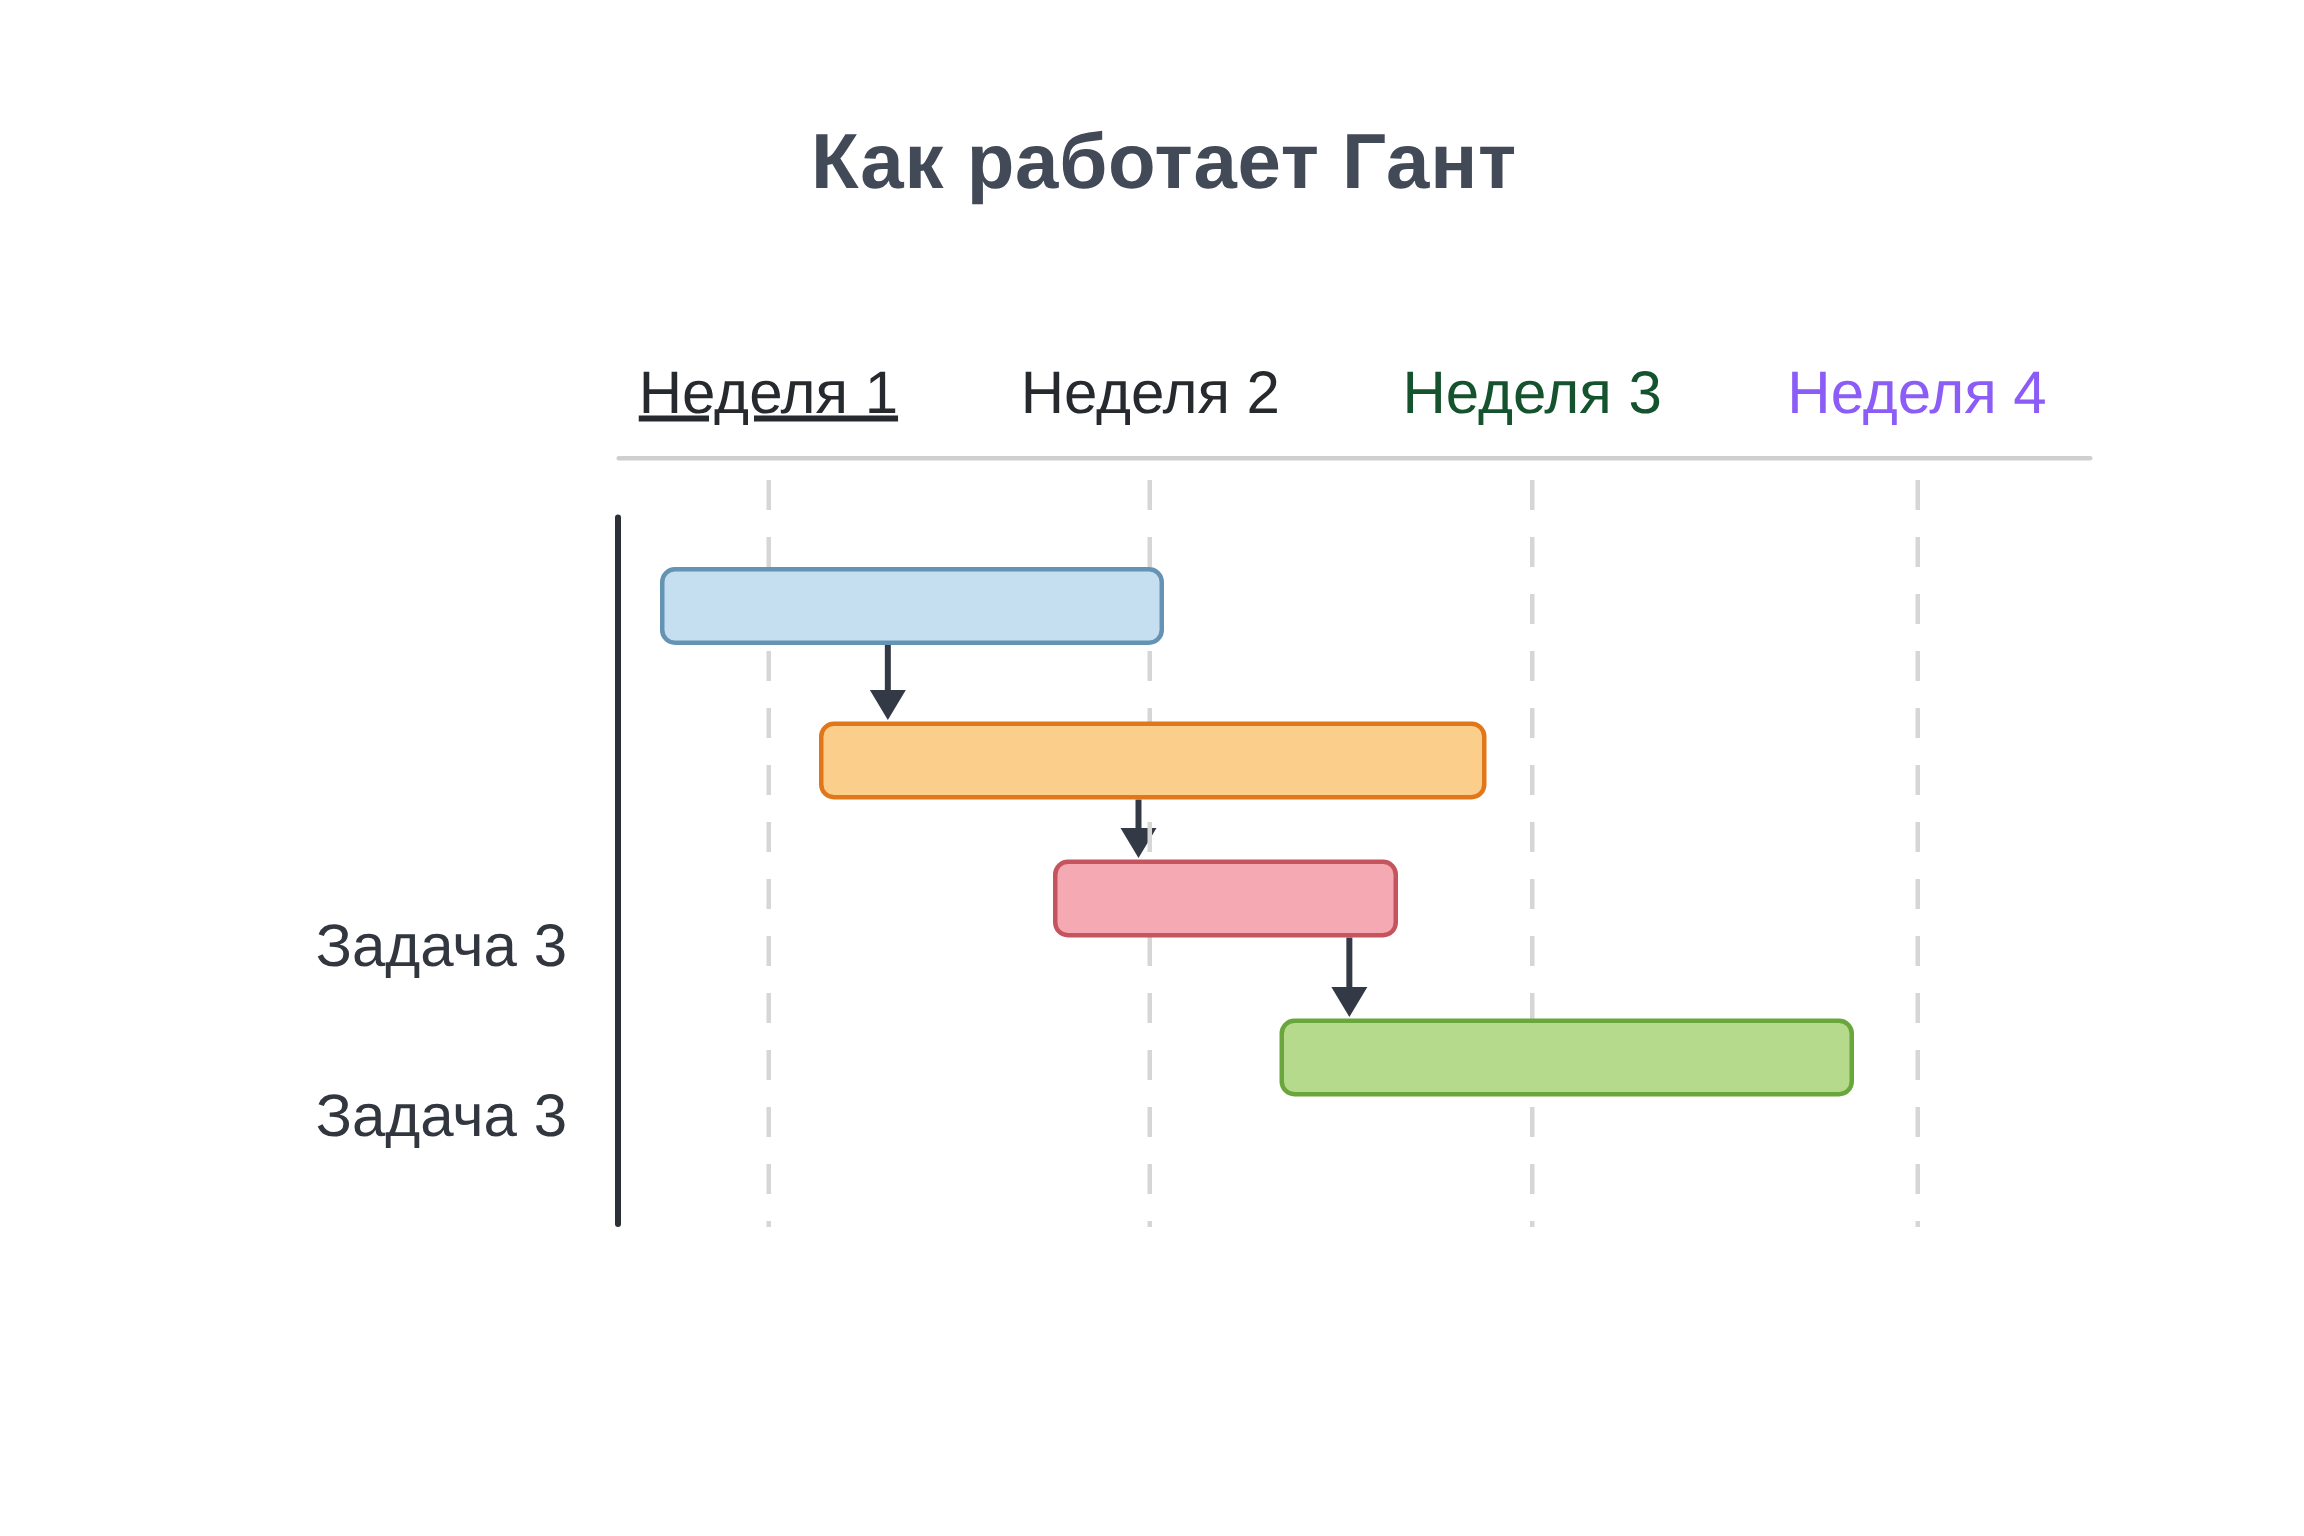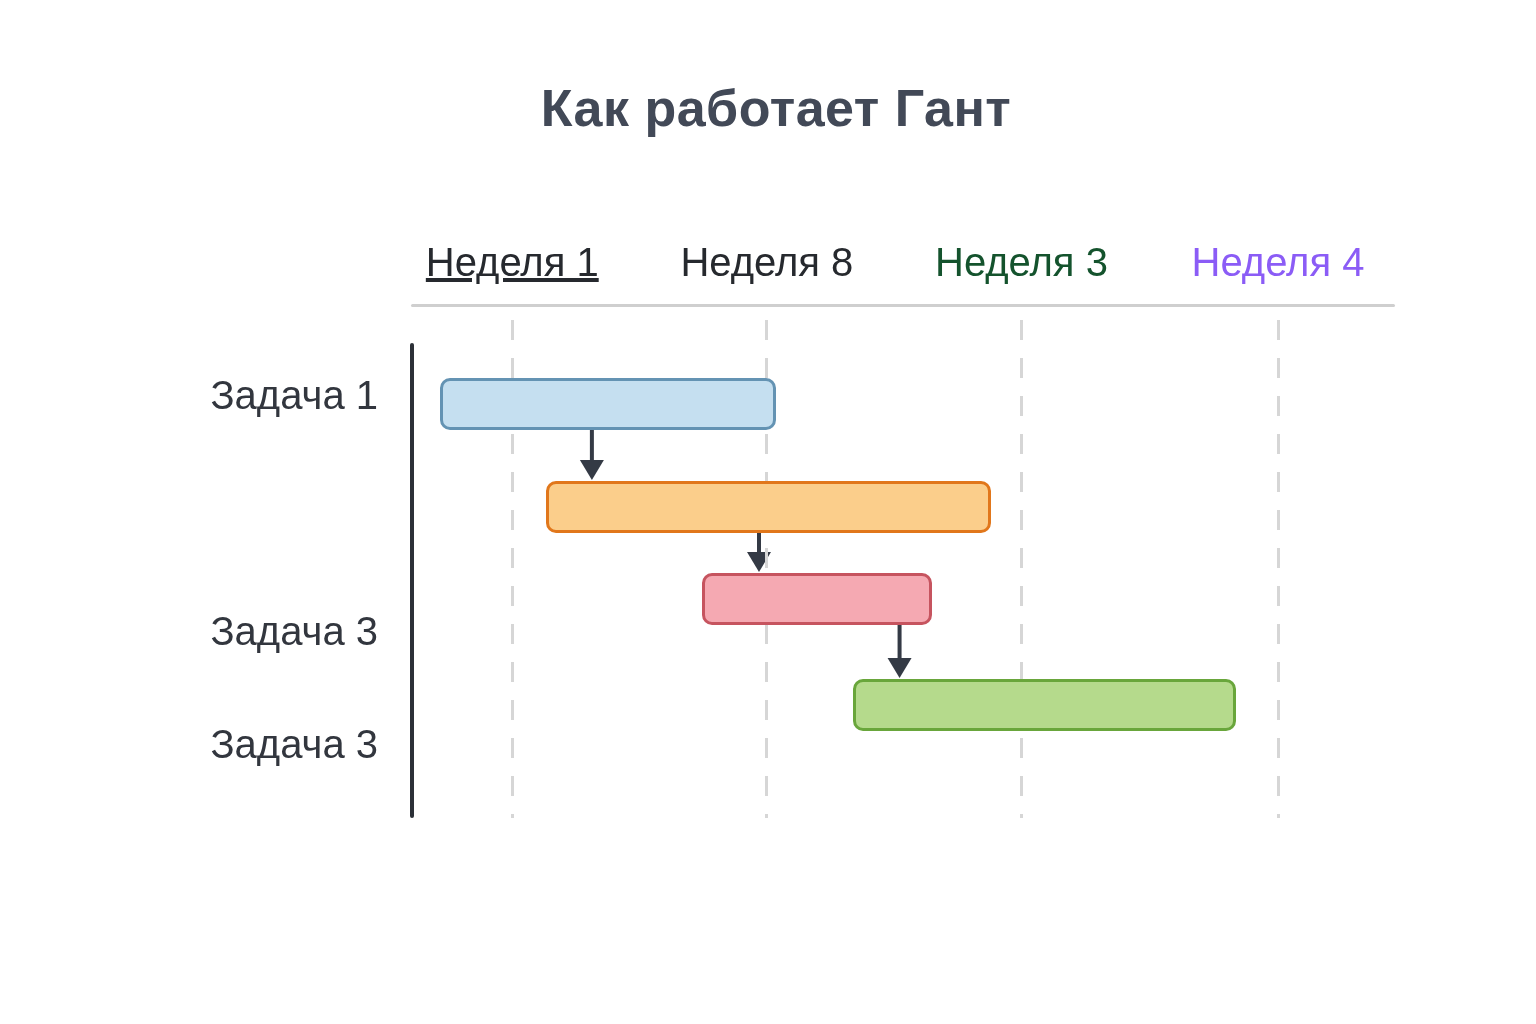--- a/index.html
+++ b/index.html
@@ -50,26 +50,25 @@
   <svg id="arrows" width="1536" height="1024" viewBox="0 0 1536 1024">
       <line x1="591.889" y1="430" x2="591.889" y2="465" stroke="#343a45" stroke-width="4"></line>
       <polygon points="579.889,460 603.889,460 591.889,480" fill="#343a45"></polygon>
       <line x1="758.999" y1="533" x2="758.999" y2="557" stroke="#343a45" stroke-width="4"></line>
       <polygon points="746.999,552 770.999,552 758.999,572" fill="#343a45"></polygon>
       <line x1="899.568" y1="625" x2="899.568" y2="663" stroke="#343a45" stroke-width="4"></line>
       <polygon points="887.568,658 911.568,658 899.568,678" fill="#343a45"></polygon>
     </svg>
 <div class="week-label" style="left: 382.266px; top: 236px; color: rgb(38, 41, 46); text-decoration: underline;">Неделя 1</div>
     <div class="gridline" style="left: 510.766px; top: 320px; height: 498px;"></div>
-    <div class="week-label" style="left: 636.863px; top: 236px; color: rgb(38, 41, 46);">Неделя 8</div>
+    <div class="week-label" style="left: 636.863px; top: 236px; color: rgb(38, 41, 46);">Неделя 2</div>
     <div class="gridline" style="left: 765.363px; top: 320px; height: 498px;"></div>
     <div class="week-label" style="left: 891.46px; top: 236px; color: #14532d;">Неделя 3</div>
     <div class="gridline" style="left: 1019.96px; top: 320px; height: 498px;"></div>
     <div class="week-label" style="left: 1148.02px; top: 236px; color: #8b5cf6;">Неделя 4</div>
     <div class="gridline" style="left: 1276.52px; top: 320px; height: 498px;"></div>
-    <div class="task-label" style="top: 369px; color: rgb(50, 54, 62);">Задача 1</div>
     <div class="task-bar" style="left: 439.524px; width: 330.288px; top: 378px; background: rgb(197, 223, 240); border-color: rgb(100, 147, 179);"></div>
     <div class="task-bar" style="left: 545.688px; width: 439.401px; top: 481px; background: rgb(251, 206, 139); border-color: rgb(225, 119, 27);"></div>
     <div class="task-label" style="top: 605px; color: rgb(50, 54, 62);">Задача 3</div>
     <div class="task-bar" style="left: 701.985px; width: 224.124px; top: 573px; background: rgb(245, 169, 178); border-color: rgb(198, 84, 95);"></div>
     <div class="task-label" style="top: 718px; color: rgb(50, 54, 62);">Задача 3</div>
     <div class="task-bar" style="left: 853.367px; width: 376.489px; top: 679px; background: rgb(181, 218, 140); border-color: rgb(105, 166, 59);"></div>
   </div>
 
 </body></html>

